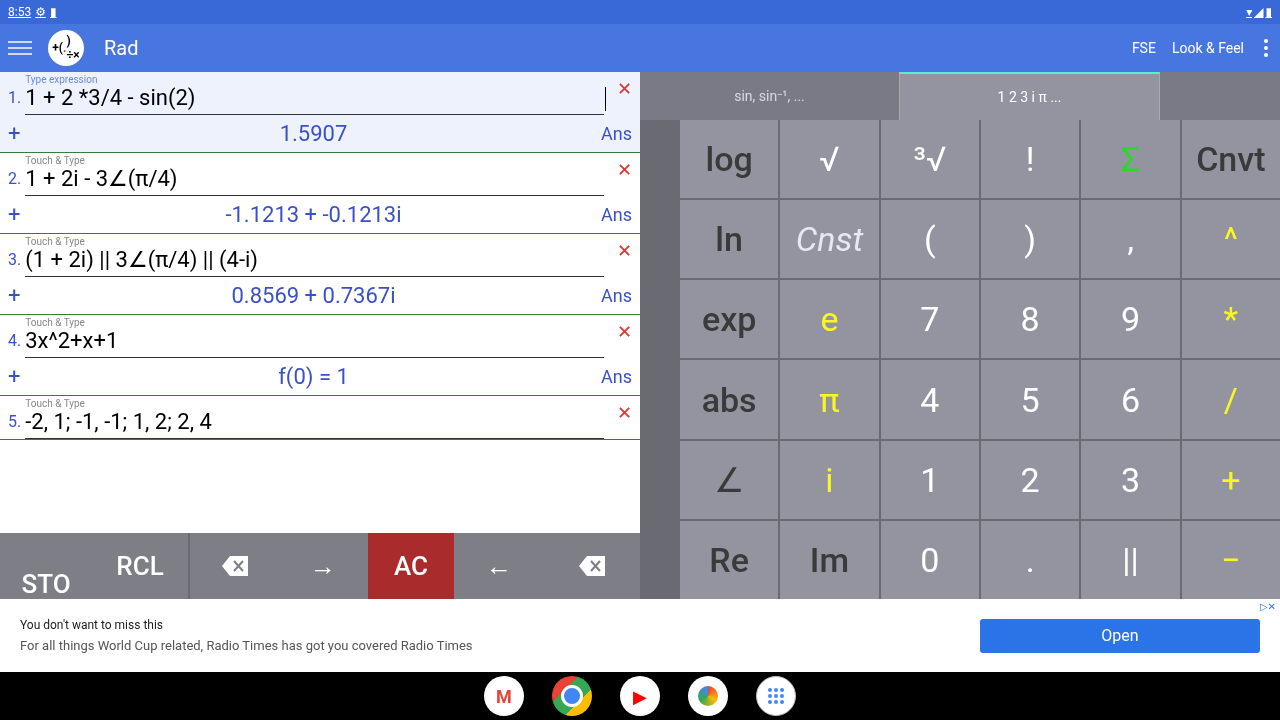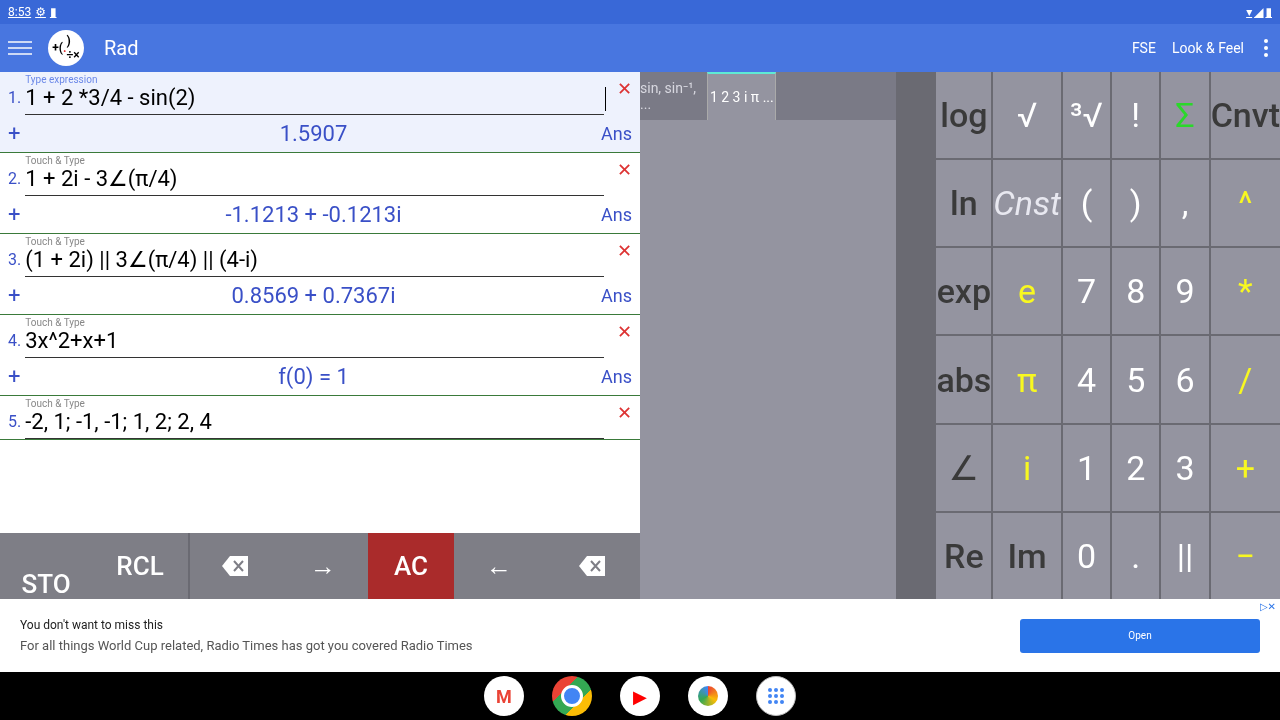--- a/index.html
+++ b/index.html
@@ -40,36 +40,36 @@
 .ctrl-bar { height: 66px; background: #7e7e86; display: flex; gap: 2px; }
 .ctrl-btn { display: flex; align-items: center; justify-content: center; color: #fff; font-size: 26px; cursor: pointer; }
 .ctrl-sto { width: 92px; background: #7e7e86; font-weight: 500; margin-top: 36px; }
 .ctrl-rcl { width: 92px; background: #7e7e86; font-weight: 500; }
 .ctrl-gap { width: 2px; background: #6a6a72; }
 .ctrl-back { width: 86px; }
 .ctrl-arrow { width: 86px; }
 .ctrl-ac { width: 86px; background: #aa2b2b; font-weight: 500; }
 .ctrl-bs2 { flex: 1; }
 
-.right-pane { width: 640px; display: flex; flex-direction: row; background: #9494a0; }
+.right-pane { width: 640px; display: flex; flex-direction: column; background: #9494a0; }
 .tabs { height: 48px; background: #7a7a86; display: flex; }
 .tab { flex: 1; display: flex; align-items: center; justify-content: center; color: #d8d8e0; font-size: 14px; cursor: pointer; }
 .tab.active { border-top: 2px solid #5eead4; border-left: 1px solid #aaa; border-right: 1px solid #aaa; background: #9494a0; color: #fff; }
 .keypad { flex: 1; display: grid; grid-template-columns: repeat(6, 1fr); grid-template-rows: repeat(6, 1fr); gap: 2px; background: #6a6a72; padding-left: 40px; }
 .key { background: #9494a0; display: flex; align-items: center; justify-content: center; font-size: 34px; cursor: pointer; color: #fff; }
 .key.dark { color: #3a3a3a; font-weight: 500; }
 .key.yellow { color: #f8f820; }
 .key.green { color: #2ad82a; }
 .key.italic { font-style: italic; color: #e8e8f0; }
 
 .ad-bar { height: 73px; background: #fff; display: flex; align-items: center; padding: 0 20px; position: relative; }
 .ad-text { flex: 1; }
 .ad-title { font-size: 12px; color: #222; }
 .ad-sub { font-size: 13px; color: #555; margin-top: 6px; }
-.ad-btn { width: 240px; height: 34px; background: #2a74e8; color: #fff; border-radius: 3px; display: flex; align-items: center; justify-content: center; font-size: 10px; cursor: pointer; }
+.ad-btn { width: 280px; height: 34px; background: #2a74e8; color: #fff; border-radius: 3px; display: flex; align-items: center; justify-content: center; font-size: 16px; cursor: pointer; }
 .ad-mark { position: absolute; right: 4px; top: 2px; font-size: 10px; color: #2a74e8; }
 
 .nav-bar { height: 48px; background: #000; display: flex; align-items: center; justify-content: center; gap: 28px; }
 .nav-icon { width: 40px; height: 40px; border-radius: 50%; display: flex; align-items: center; justify-content: center; font-size: 18px; cursor: pointer; }
 .gmail { background: #fff; }
 .chrome { background: linear-gradient(135deg,#ea4335 0 33%,#34a853 33% 66%,#fbbc05 66%); position: relative; }
 .chrome::after { content:''; position:absolute; width:16px; height:16px; background:#4285f4; border:3px solid #fff; border-radius:50%; }
 .youtube { background: #fff; color:#f00; }
 .photos { background: #fff; }
 .apps { background: #fff; border: 1px solid #bbb; }

